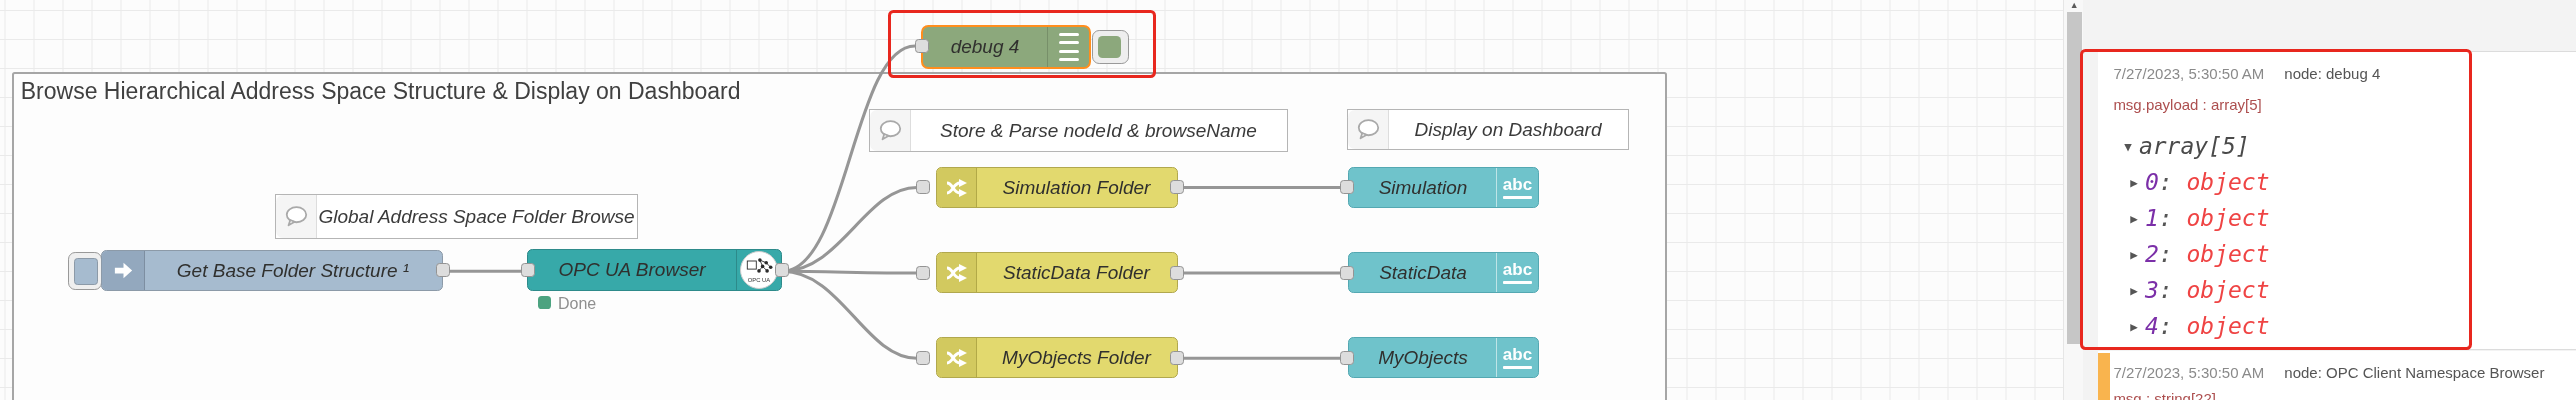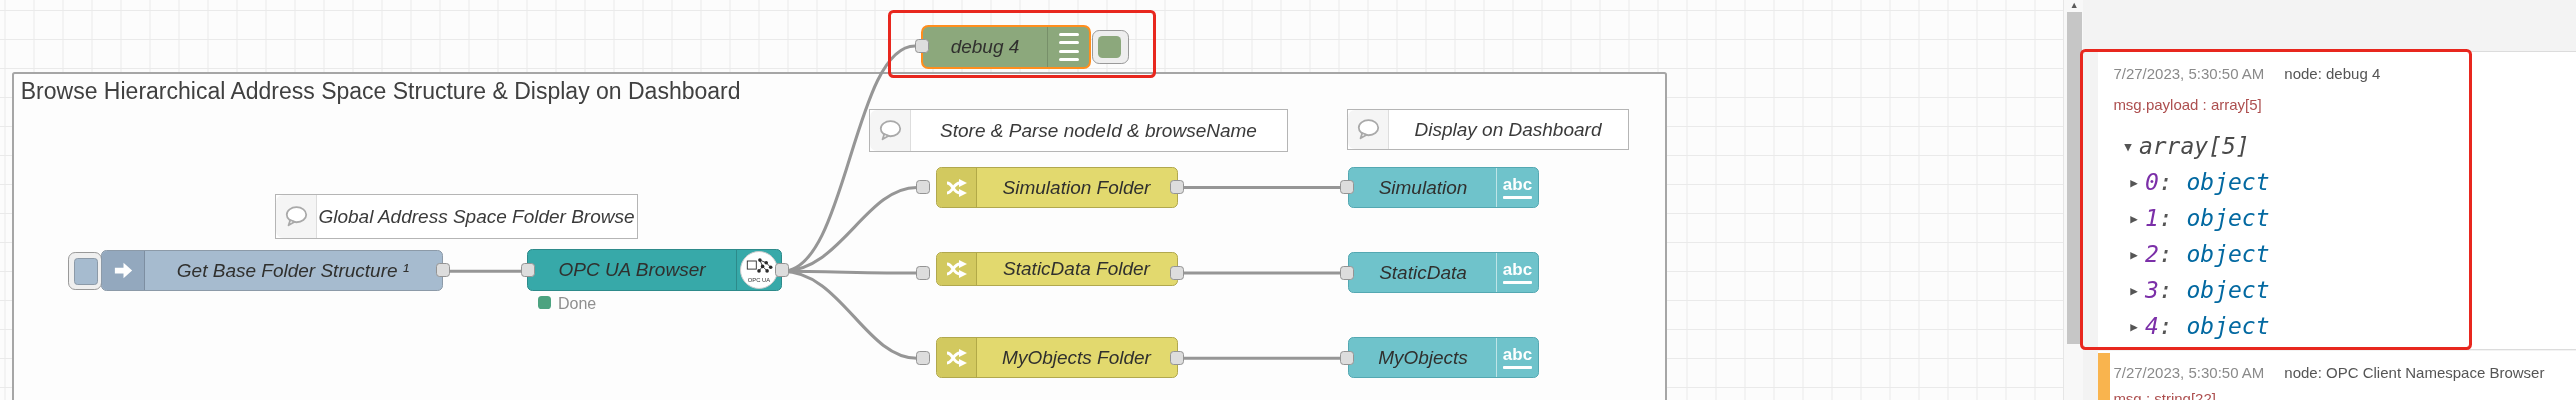--- a/index.html
+++ b/index.html
@@ -50,21 +50,21 @@
   #dmsg2{top:351px;height:49px;}
   .msgbar{position:absolute;left:0;top:1.8px;bottom:0;width:11.6px;background:#F9B44E;}
   .tsrow{position:absolute;left:15.2px;font-size:15px;white-space:nowrap;}
   .ts{color:#8a8a8a;}
   .tsnode{color:#555;margin-left:20px;}
   .meta{position:absolute;left:15.2px;font-size:15px;color:#AD4F4F;white-space:nowrap;}
   .trow{position:absolute;font-family:"DejaVu Sans Mono",monospace;font-style:italic;
     font-size:23px;color:#4a4a4a;white-space:nowrap;}
   .tri{font-style:normal;font-size:12.5px;color:#555;vertical-align:2.7px;margin-right:7.2px;}
   .tkey{color:#7B2FA8;}
-  .tval{color:#0369a1;}
+  .tval{color:#ef4444;}
   .tcol{color:#555;}
 </style>
 </head>
 <body>
 
 <div id="canvas">
 
   <div id="groupbox">
     <div id="group-title">Browse Hierarchical Address Space Structure &amp; Display on Dashboard</div>
   </div>
@@ -176,21 +176,21 @@
           <path d="M2 17 C8 17 8 7 15 7 M2 7 C8 7 8 17 15 17" stroke="#fff" stroke-width="3" fill="none"></path>
           <polygon points="14,3 22,7 14,11" fill="#fff"></polygon>
           <polygon points="14,13 22,17 14,21" fill="#fff"></polygon>
         </svg>
     </div>
     <div class="nlabel">Simulation Folder</div>
   </div>
   <div class="port" style="left:916px;top:180px;"></div>
   <div class="port" style="left:1170px;top:180px;"></div>
 
-  <div class="node sw" style="left:936px;top:252px;width:242px;height:34px;">
+  <div class="node sw" style="left:936px;top:252px;width:242px;height:41px;">
     <div class="iconreg">
       <svg width="24" height="24" viewBox="0 0 24 24">
           <path d="M2 17 C8 17 8 7 15 7 M2 7 C8 7 8 17 15 17" stroke="#fff" stroke-width="3" fill="none"></path>
           <polygon points="14,3 22,7 14,11" fill="#fff"></polygon>
           <polygon points="14,13 22,17 14,21" fill="#fff"></polygon>
         </svg>
     </div>
     <div class="nlabel">StaticData Folder</div>
   </div>
   <div class="port" style="left:916px;top:266px;"></div>

